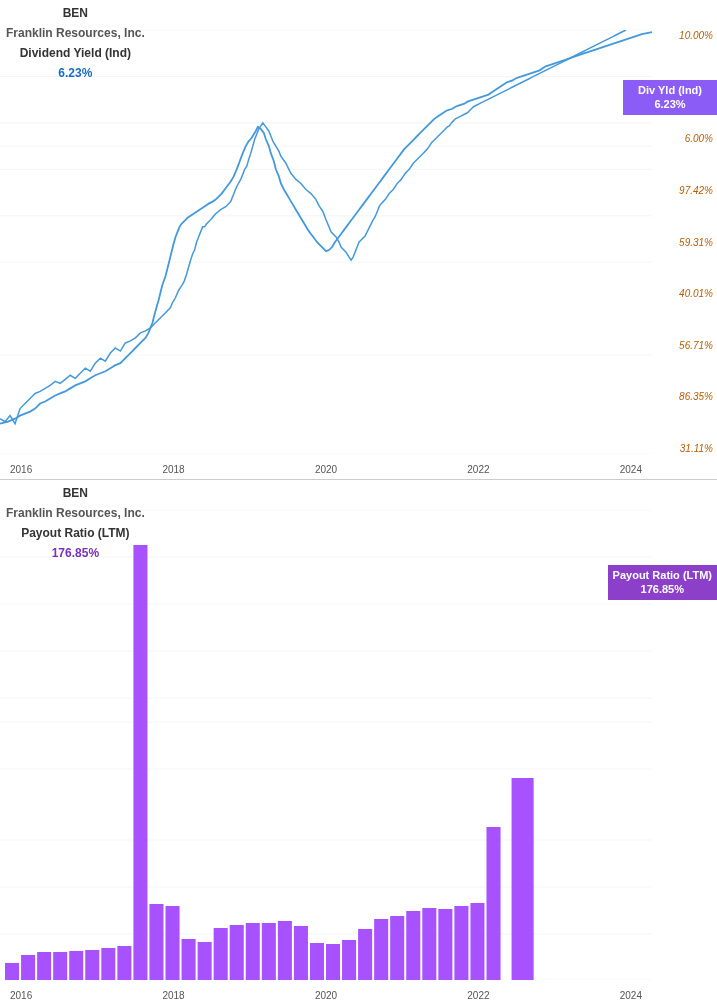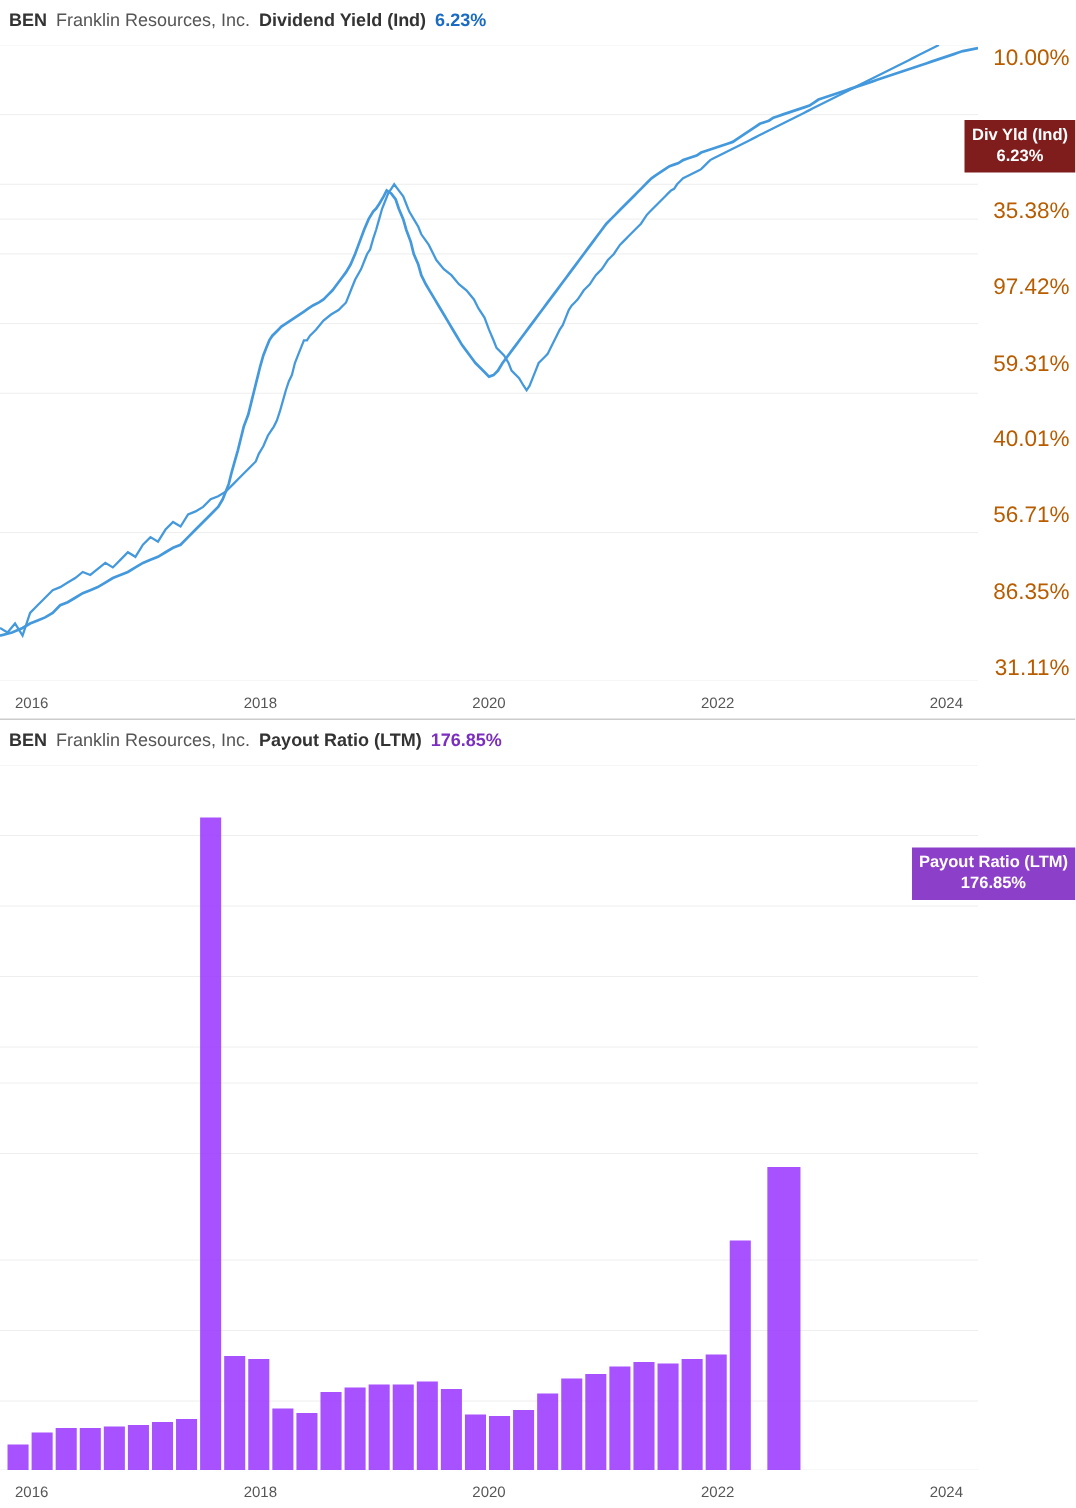--- a/index.html
+++ b/index.html
@@ -31,30 +31,31 @@
     .chart-header {
       position: absolute;
       top: 6px;
       left: 6px;
       display: flex;
       align-items: center;
       gap: 6px;
       font-size: 12px;
       font-weight: bold;
       z-index: 10;
+      flex-direction: column;
     }
 
     .chart-header .ticker {
       color: #333;
       font-weight: 700;
     }
 
     .chart-header .company {
       color: #555;
-      font-weight: 400;
+      font-weight: 700;
     }
 
     .chart-header .metric {
       color: #333;
     }
 
     .chart-header .value {
       color: #1a6bc4;
       font-weight: 700;
     }
@@ -74,22 +75,23 @@
       width: 65px;
       bottom: 25px;
       display: flex;
       flex-direction: column;
       justify-content: space-between;
       align-items: flex-end;
       padding-right: 4px;
     }
 
     .y-axis-right .tick {
-      font-size: 15px;
+      font-size: 10px;
       color: #b85c00;
+      font-style: italic;
     }
 
     .x-axis {
       position: absolute;
       bottom: 4px;
       left: 0;
       right: 65px;
       display: flex;
       justify-content: space-between;
       padding: 0 10px;
@@ -98,25 +100,25 @@
     .x-axis .tick {
       font-size: 10px;
       color: #555;
     }
 
     
     .data-label-top {
       position: absolute;
       right: 0;
       top: 80px;
-      background: #7f1d1d;
+      background: #8b5cf6;
       color: #fff;
       font-size: 11px;
       font-weight: 700;
-      padding: 3px 5px;
+      padding: 3px 15px;
       text-align: center;
       line-height: 1.3;
     }
 
     
     .chart-bottom {
       position: relative;
       height: 525px;
       background: #fff;
     }
@@ -198,21 +200,21 @@
     <div class="chart-header">
       <span class="ticker">BEN</span>
       <span class="company">Franklin Resources, Inc.</span>
       <span class="metric">Dividend Yield (Ind)</span>
       <span class="value">6.23%</span>
     </div>
 
     <div class="y-axis-right">
       <span class="tick">10.00%</span>
       <span class="tick">8.00%</span>
-      <span class="tick">35.38%</span>
+      <span class="tick">6.00%</span>
       <span class="tick">97.42%</span>
       <span class="tick">59.31%</span>
       <span class="tick">40.01%</span>
       <span class="tick">56.71%</span>
       <span class="tick">86.35%</span>
       <span class="tick">31.11%</span>
     </div>
 
     <div class="data-label-top">
       <span>Div Yld (Ind)</span><br>

